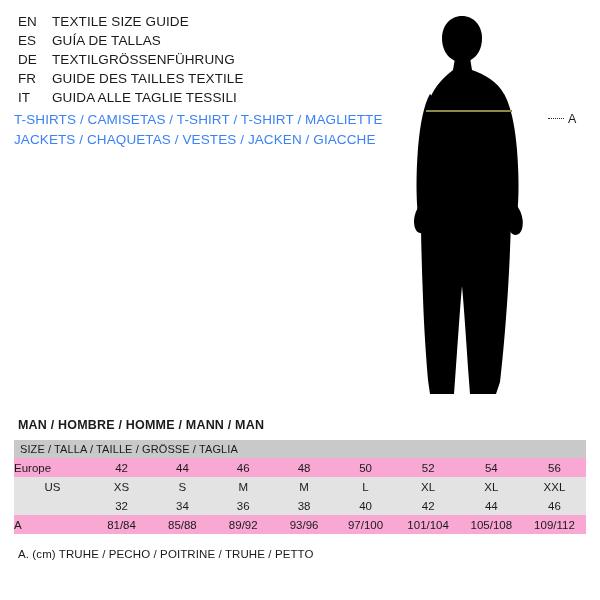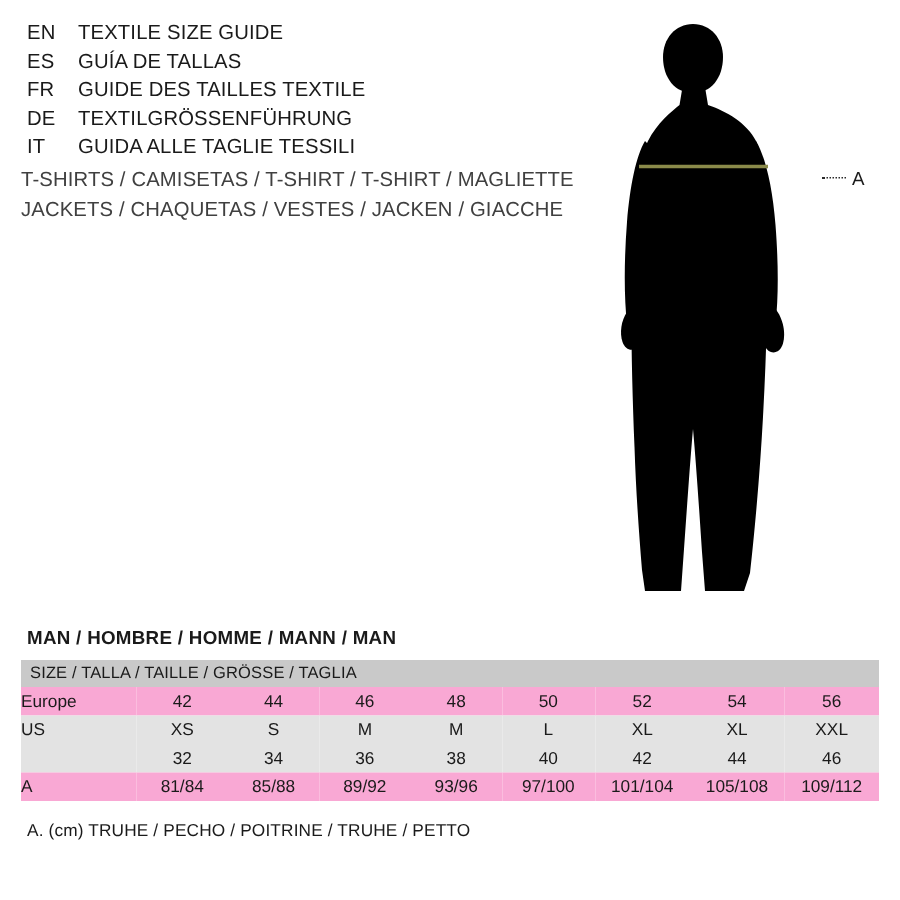--- a/index.html
+++ b/index.html
@@ -48,21 +48,21 @@
   .category-block {
     position: absolute;
     left: 14px;
     top: 110px;
     width: 380px;
   }
   .category-line {
     font-size: 13.5px;
     line-height: 20px;
     white-space: nowrap;
-    color: #404040;
+    color: #3b82f6;
     letter-spacing: 0.1px;
   }
 
   
   .figure-wrap {
     position: absolute;
     left: 400px;
     top: 8px;
     width: 200px;
     height: 400px;
@@ -115,20 +115,21 @@
     background: #c9c9c9;
   }
   tr.head-row td {
     font-size: 11px;
     letter-spacing: 0.1px;
     padding-left: 6px;
     height: 18px;
   }
   tr.band td {
     background: #e3e3e3;
+    text-align: center;
   }
   tr.plain td {
     background: #f9a8d4;
   }
   td.rowlabel {
     width: 86px;
     padding-left: 6px;
     text-align: left;
   }
   td.val {
@@ -153,26 +154,26 @@
   <div class="lang-block">
     <div class="lang-row">
       <span class="lang-code">EN</span>
       <span class="lang-text">TEXTILE SIZE GUIDE</span>
     </div>
     <div class="lang-row">
       <span class="lang-code">ES</span>
       <span class="lang-text">GUÍA DE TALLAS</span>
     </div>
     <div class="lang-row">
+      <span class="lang-code">DE</span>
+      <span class="lang-text">TEXTILGRÖSSENFÜHRUNG</span>
+    </div>
+    <div class="lang-row">
       <span class="lang-code">FR</span>
       <span class="lang-text">GUIDE DES TAILLES TEXTILE</span>
-    </div>
-    <div class="lang-row">
-      <span class="lang-code">DE</span>
-      <span class="lang-text">TEXTILGRÖSSENFÜHRUNG</span>
     </div>
     <div class="lang-row">
       <span class="lang-code">IT</span>
       <span class="lang-text">GUIDA ALLE TAGLIE TESSILI</span>
     </div>
   </div>
 
   <div class="category-block">
     <div class="category-line">T-SHIRTS / CAMISETAS / T-SHIRT / T-SHIRT / MAGLIETTE</div>
     <div class="category-line">JACKETS / CHAQUETAS / VESTES / JACKEN / GIACCHE</div>

